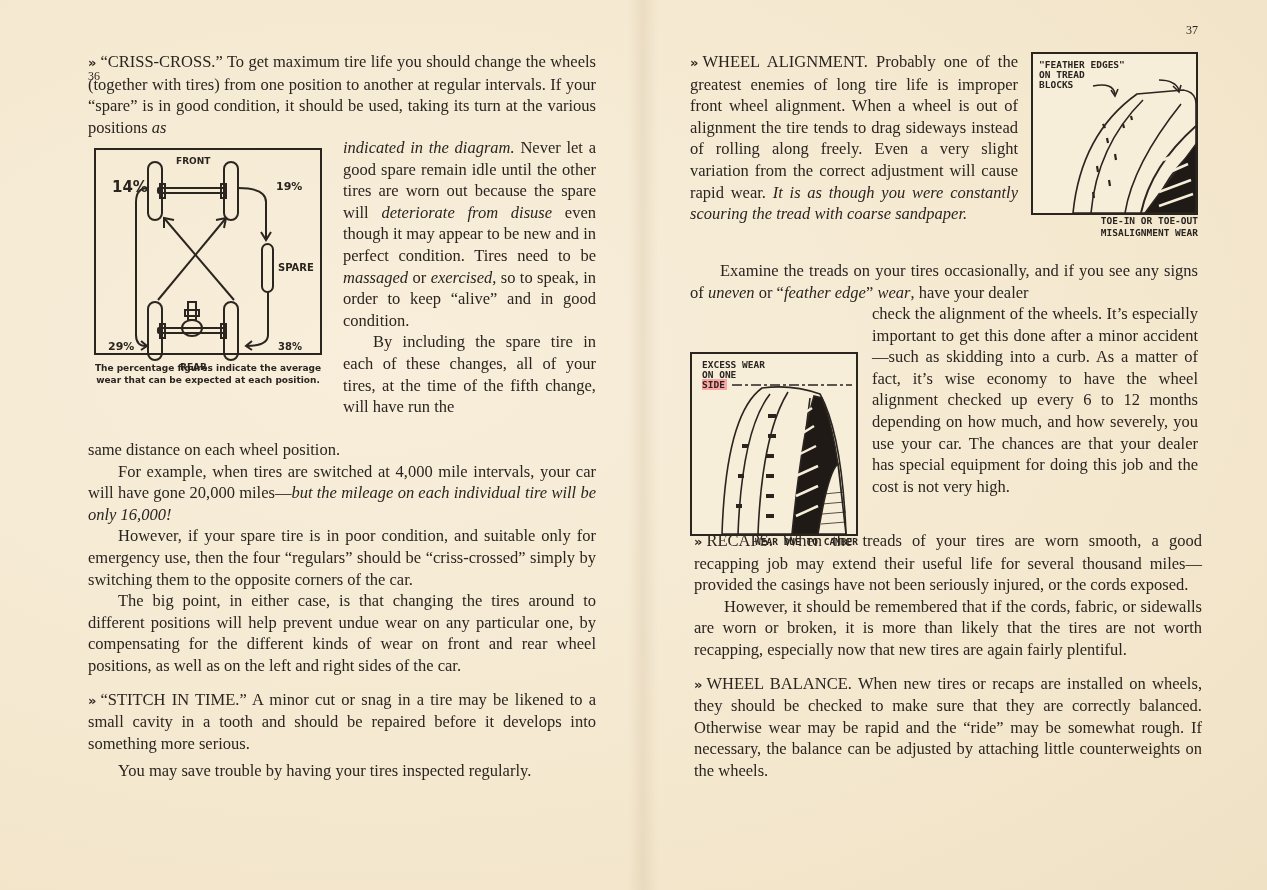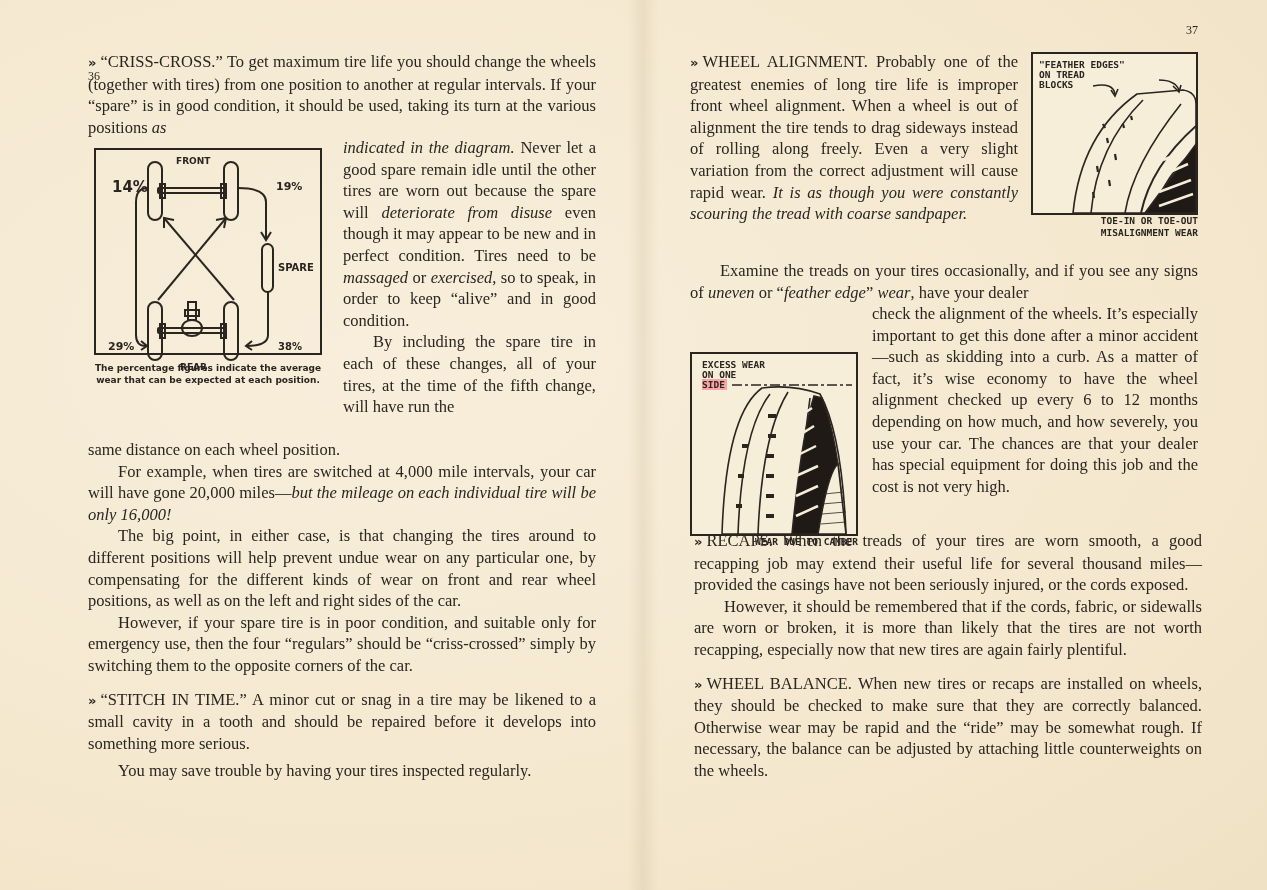--- a/index.html
+++ b/index.html
@@ -142,22 +142,22 @@
         <i>exercised</i><span>, so to speak, in order to keep “alive” and in good condition.</span>
       </p>
       <p class="indent">By including the spare tire in each of these changes, all of your tires, at the time of the fifth change, will have run the</p>
     </div>
 
     <div class="lp-body">
       <p>same distance on each wheel position.</p>
       <p class="indent">
         <span>For example, when tires are switched at 4,000 mile intervals, your car will have gone 20,000 miles—</span><i>but the mileage on each individual tire will be only 16,000!</i>
       </p>
+      <p class="indent">However, if your spare tire is in poor condition, and suitable only for emergency use, then the four “regulars” should be “criss-crossed” simply by switching them to the opposite corners of the car.</p>
       <p class="indent">The big point, in either case, is that changing the tires around to different positions will help prevent undue wear on any particular one, by compensating for the different kinds of wear on front and rear wheel positions, as well as on the left and right sides of the car.</p>
-      <p class="indent">However, if your spare tire is in poor condition, and suitable only for emergency use, then the four “regulars” should be “criss-crossed” simply by switching them to the opposite corners of the car.</p>
       <div class="gap"></div>
       <p>
         <span class="mark">»</span><span>“STITCH IN TIME.”</span>
         <span>A minor cut or snag in a tire may be likened to a small cavity in a tooth and should be repaired before it develops into something more serious.</span>
       </p>
       <div style="height:6px"></div>
       <p class="indent">You may save trouble by having your tires inspected regularly.</p>
     </div>
   </div>
 

